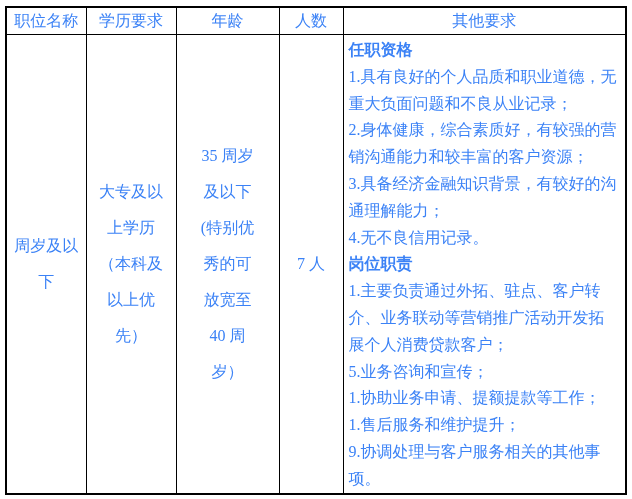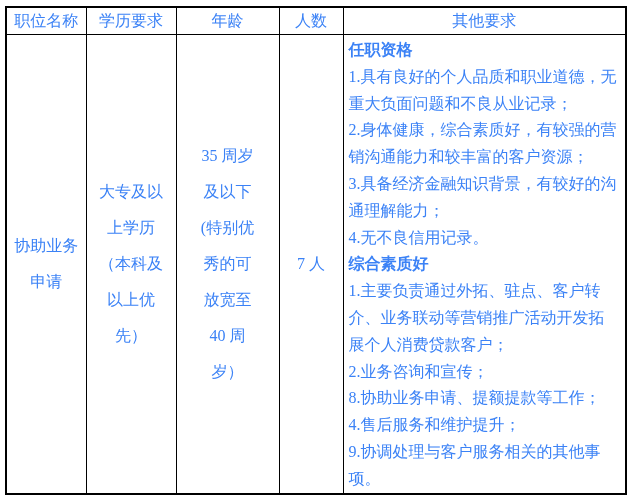--- a/index.html
+++ b/index.html
@@ -75,33 +75,33 @@
       <tr>
         <th>职位名称</th>
         <th>学历要求</th>
         <th>年龄</th>
         <th>人数</th>
         <th>其他要求</th>
       </tr>
     </thead>
     <tbody>
       <tr>
-        <td class="cell-mid cell-position">协助业务申请</td>
+        <td class="cell-mid cell-position">周岁及以下</td>
         <td class="cell-mid cell-education">大专及以上学历（本科及以上优先）</td>
         <td class="cell-mid cell-age">35 周岁及以下(特别优秀的可放宽至 40 周岁）</td>
         <td class="cell-mid cell-headcount">7 人</td>
         <td class="cell-other">
           <div class="sec-title">任职资格</div>
           <div>1.具有良好的个人品质和职业道德，无重大负面问题和不良从业记录；</div>
           <div>2.身体健康，综合素质好，有较强的营销沟通能力和较丰富的客户资源；</div>
           <div>3.具备经济金融知识背景，有较好的沟通理解能力；</div>
           <div>4.无不良信用记录。</div>
-          <div class="sec-title">综合素质好</div>
+          <div class="sec-title">岗位职责</div>
           <div>1.主要负责通过外拓、驻点、客户转介、业务联动等营销推广活动开发拓展个人消费贷款客户；</div>
-          <div>2.业务咨询和宣传；</div>
-          <div>8.协助业务申请、提额提款等工作；</div>
-          <div>4.售后服务和维护提升；</div>
+          <div>5.业务咨询和宣传；</div>
+          <div>1.协助业务申请、提额提款等工作；</div>
+          <div>1.售后服务和维护提升；</div>
           <div>9.协调处理与客户服务相关的其他事项。</div>
         </td>
       </tr>
     </tbody>
   </table>
 </div>
 
 </body></html>

